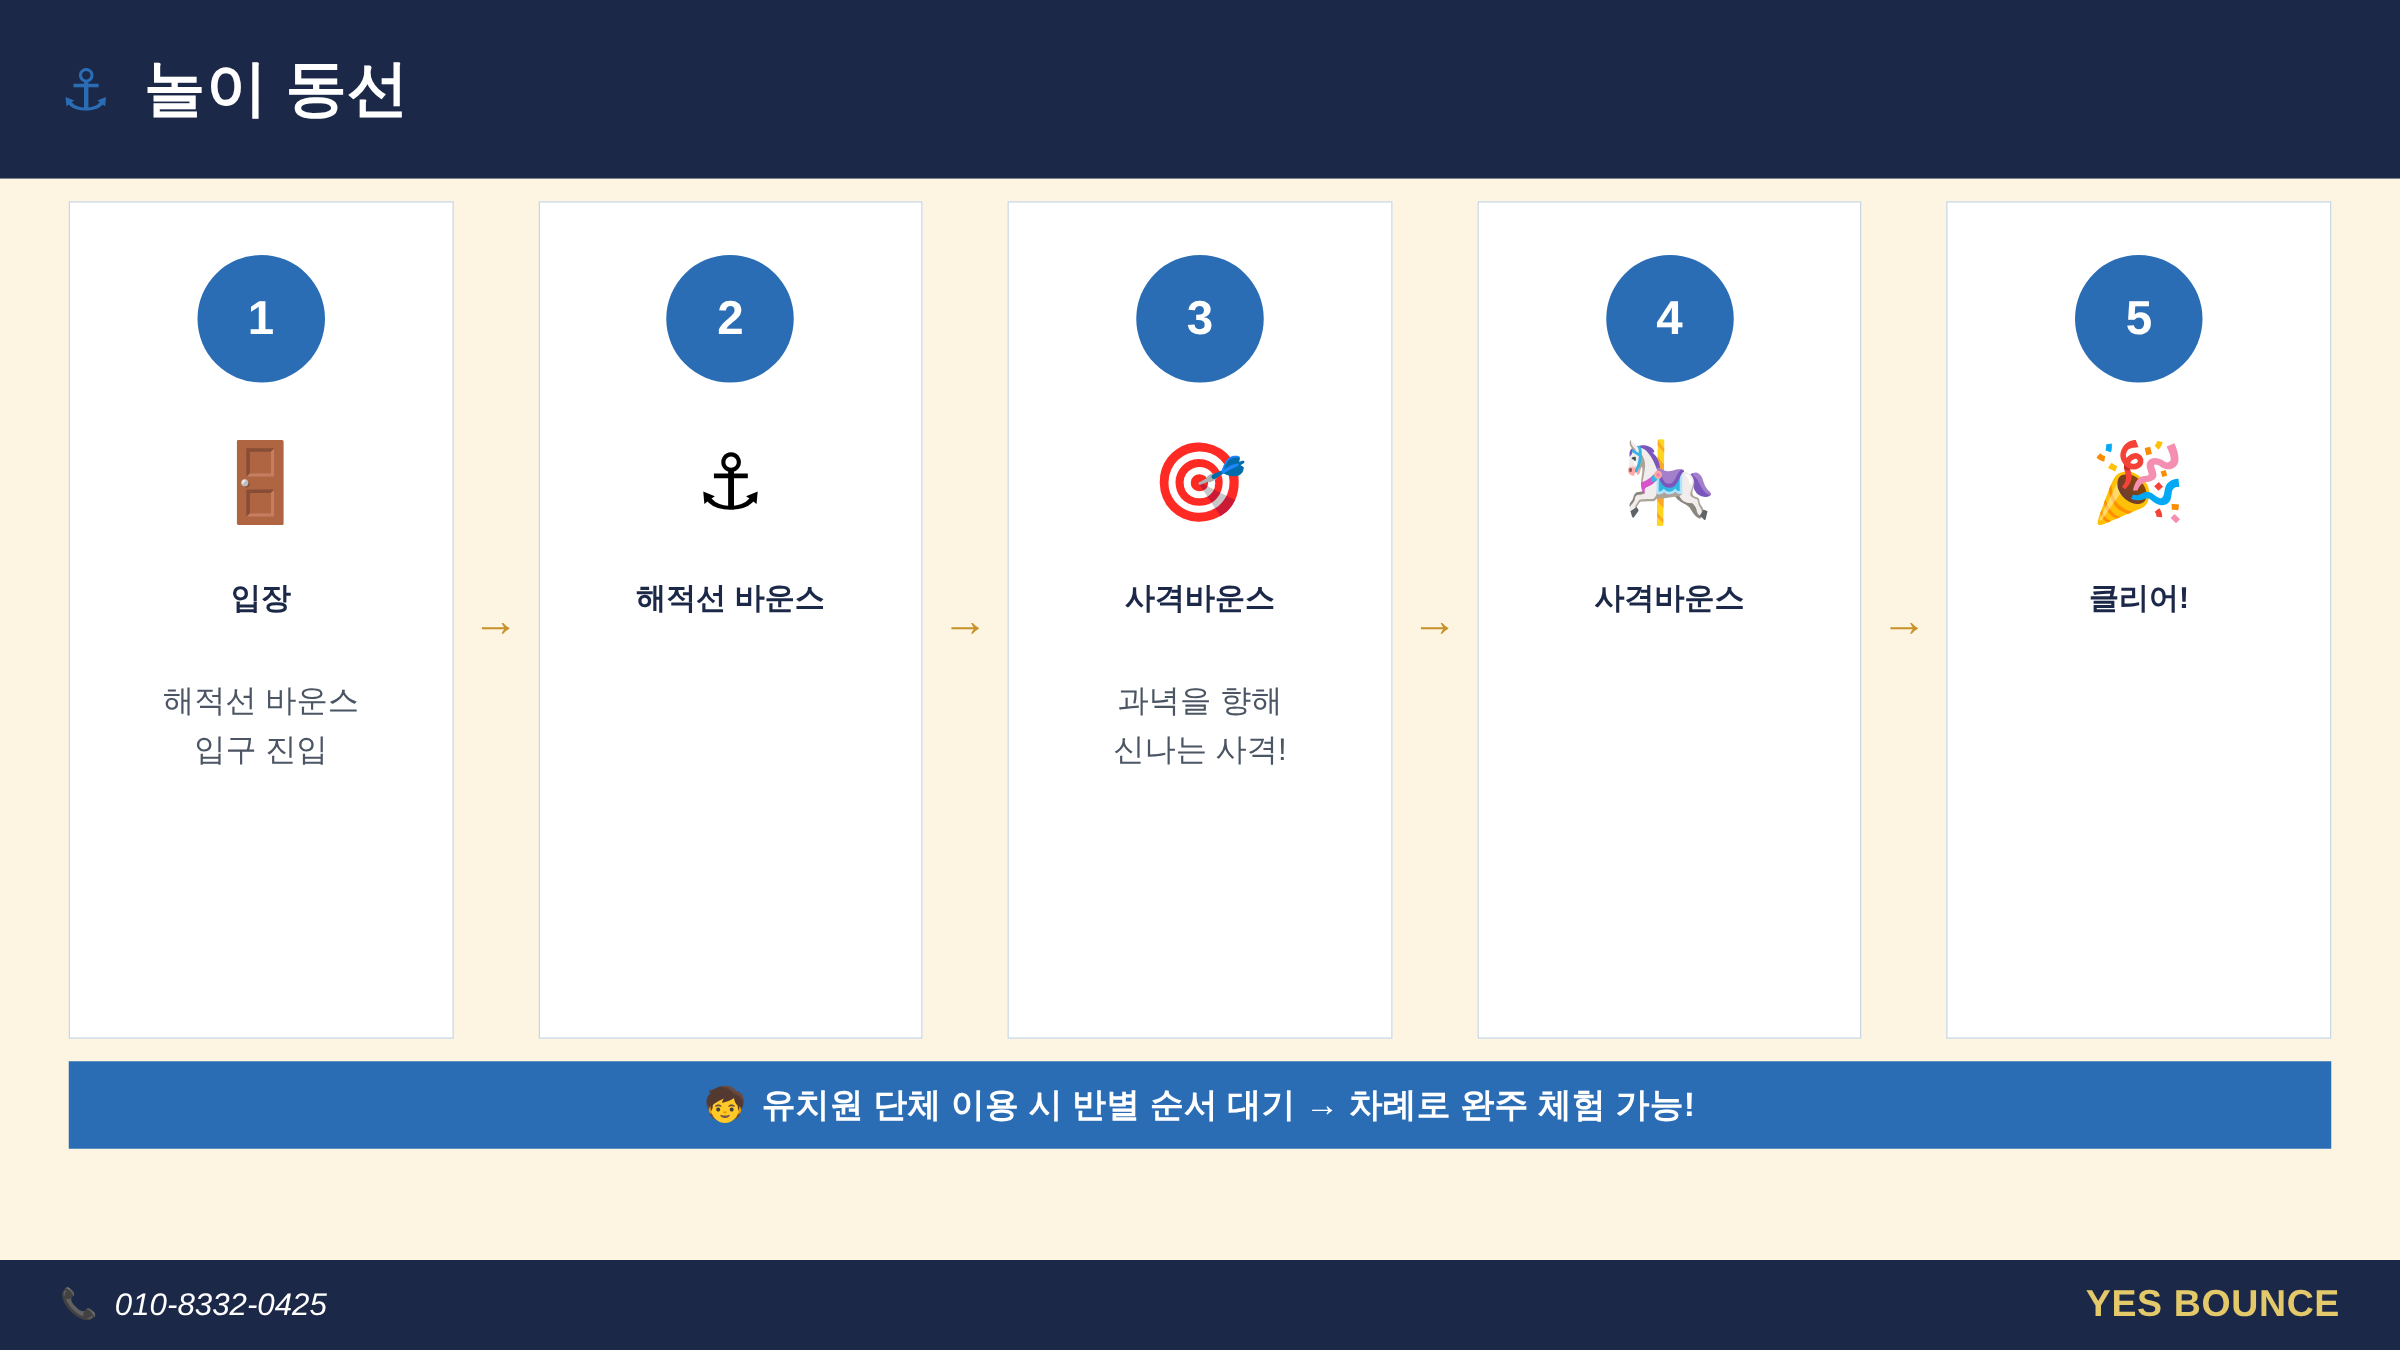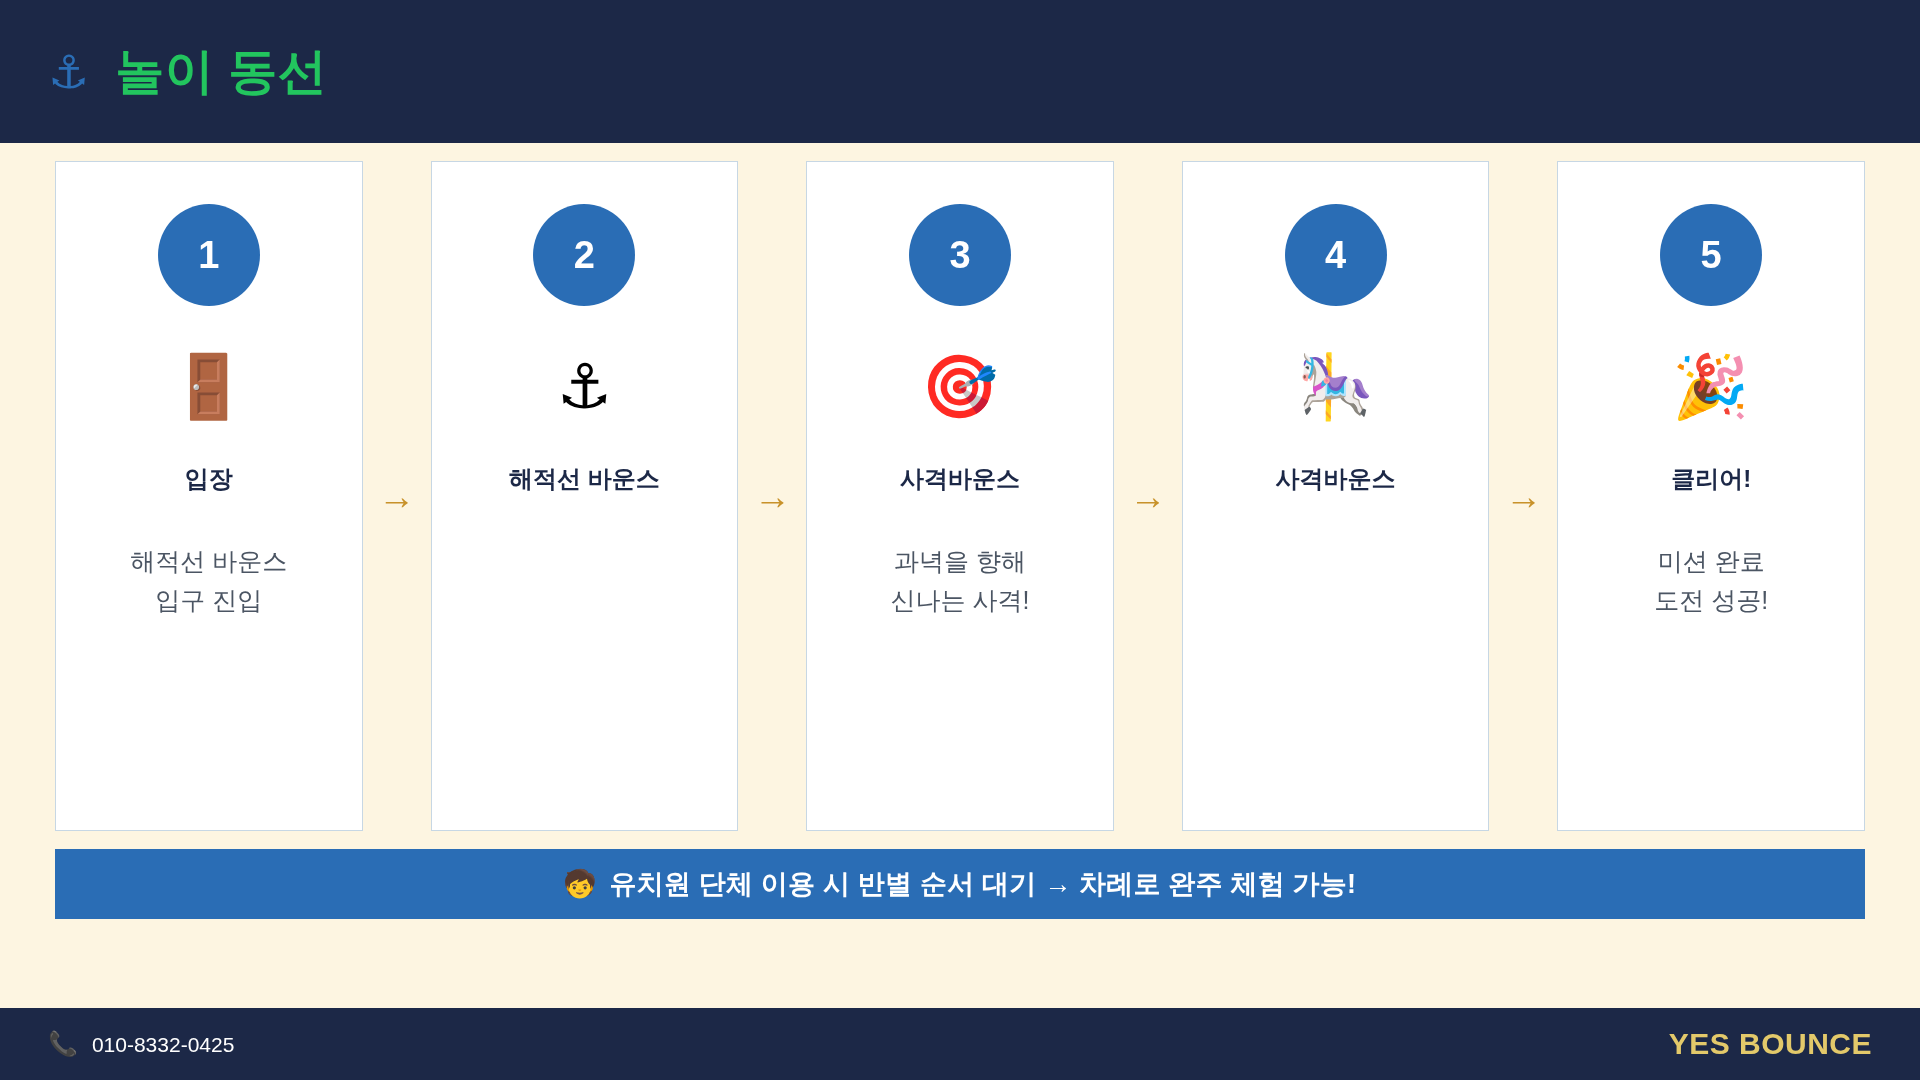--- a/index.html
+++ b/index.html
@@ -18,21 +18,21 @@
     display:flex; align-items:center;
     padding-left:48px;
   }
   .header-anchor {
     font-size:46px; line-height:1;
     color:#2a6db5;
     margin-right:26px;
     display:flex; align-items:center;
   }
   .header-title {
-    color:#22c55e;
+    color:#ffffff;
     font-size:49px;
     font-weight:bold;
     letter-spacing:0.5px;
     line-height:1;
   }
 
   
   .main {
     flex:1 1 auto;
     background:#fdf5e1;
@@ -118,22 +118,23 @@
     height:72px; flex:0 0 72px;
     background:#1c2847;
     display:flex; align-items:center;
     padding:0 48px;
     justify-content:space-between;
   }
   .footer-left { display:flex; align-items:center; gap:14px; }
   .footer-phone-icon { font-size:24px; line-height:1; }
   .footer-phone {
     color:#ffffff;
-    font-size:21px;
-    line-height:1;
+    font-size:25px;
+    line-height:1;
+    font-style:italic;
   }
   .footer-brand {
     color:#e3c96a;
     font-size:30px;
     font-weight:bold;
     letter-spacing:0.5px;
     line-height:1;
   }
 </style>
 </head>
@@ -183,22 +184,20 @@
         <div class="card-emoji">🎠</div>
         <div class="card-title">사격바운스</div>
       </div>
 
       <div class="arrow">→</div>
 
       <div class="card">
         <div class="step-circle">5</div>
         <div class="card-emoji">🎉</div>
         <div class="card-title">클리어!</div>
-        <div class="card-desc">미션 완료
-도전 성공!</div>
       </div>
 
     </div>
 
     <div class="note-banner">
       <span class="note-emoji">🧒</span>
       <span class="note-text">유치원 단체 이용 시 반별 순서 대기 → 차례로 완주 체험 가능!</span>
     </div>
 
   </div>

